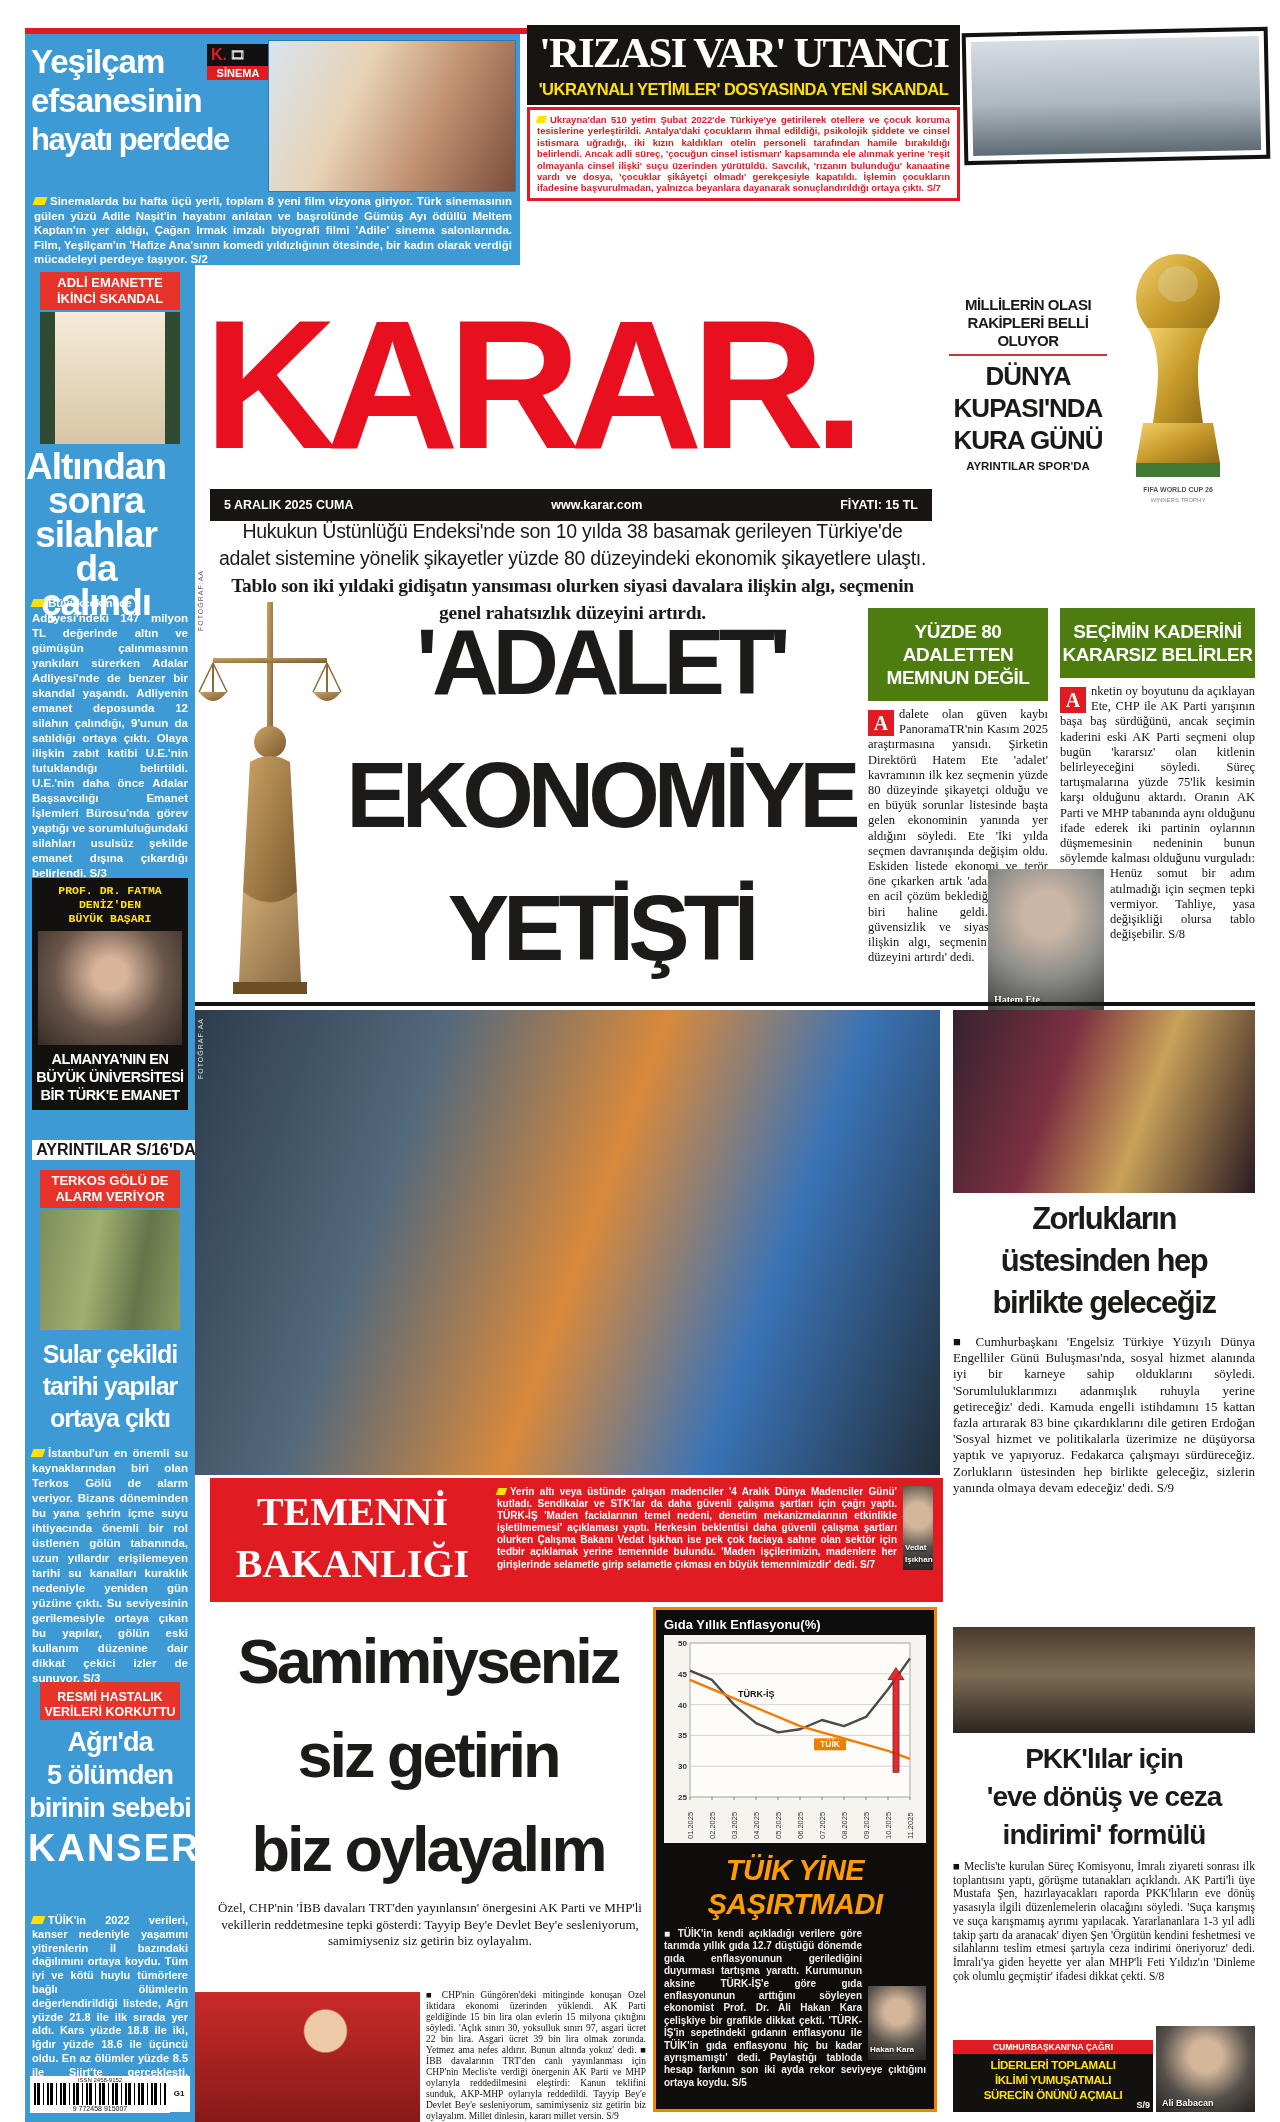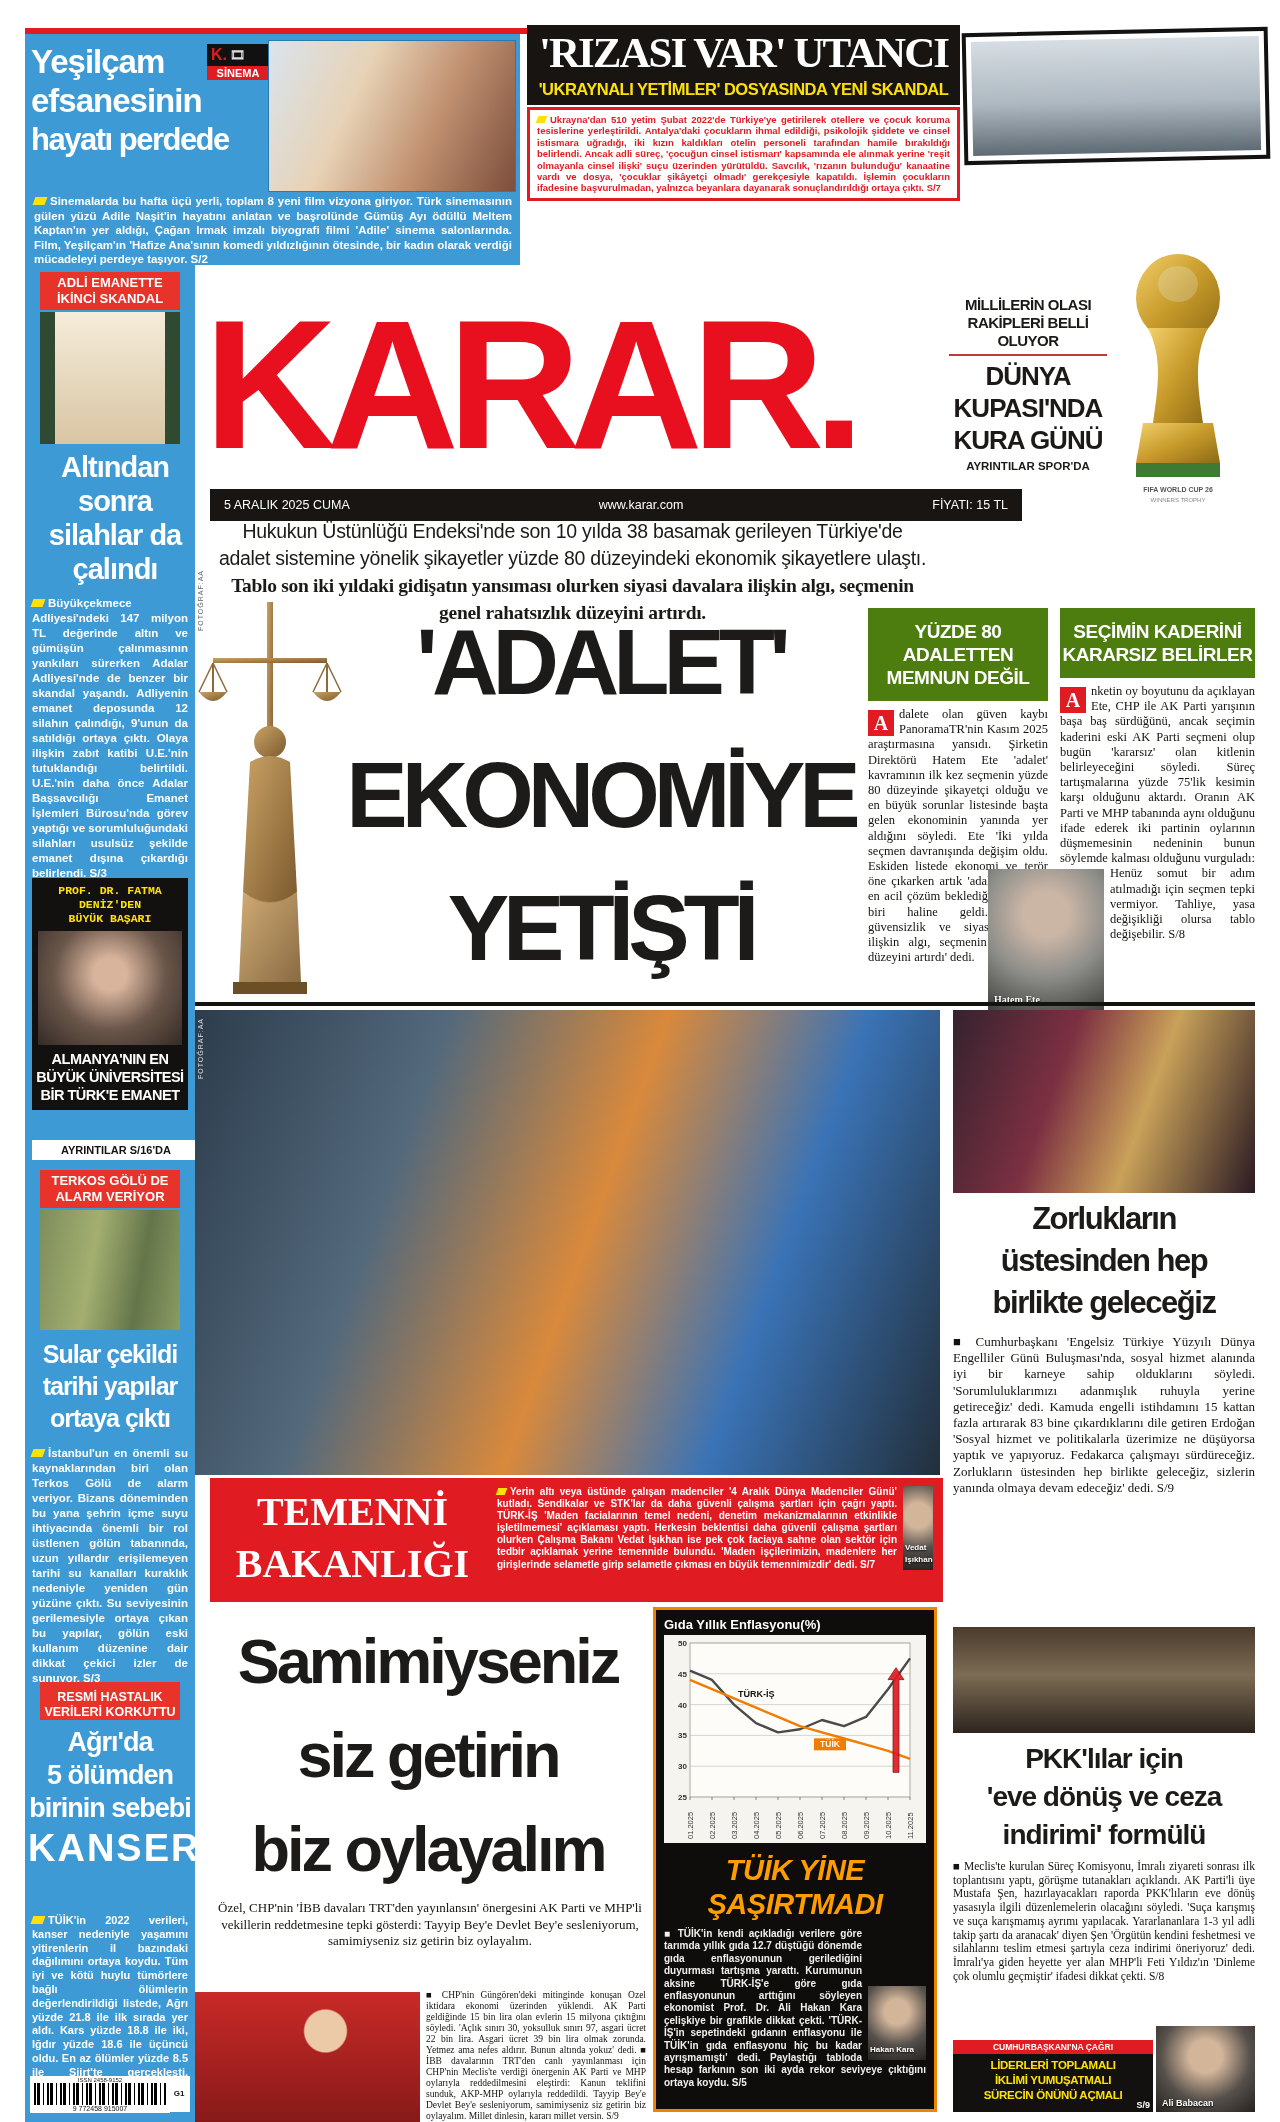--- a/index.html
+++ b/index.html
@@ -64,21 +64,21 @@
     <div class="just" style="border:3px solid #e11b22;background:#fff;color:#e11b22;font-weight:bold;font-size:9.5px;line-height:11.4px;padding:4px 7px;margin-top:2px;">
       <span class="flag" style="width:9px;height:7px;"></span><span>Ukrayna'dan 510 yetim Şubat 2022'de Türkiye'ye getirilerek otellere ve çocuk koruma tesislerine yerleştirildi. Antalya'daki çocukların ihmal edildiği, psikolojik şiddete ve cinsel istismara uğradığı, iki kızın kaldıkları otelin personeli tarafından hamile bırakıldığı belirlendi. Ancak adli süreç, 'çocuğun cinsel istismarı' kapsamında ele alınmak yerine 'reşit olmayanla cinsel ilişki' suçu üzerinden yürütüldü. Savcılık, 'rızanın bulunduğu' kanaatine vardı ve dosya, 'çocuklar şikâyetçi olmadı' gerekçesiyle kapatıldı. İşlemin çocukların ifadesine başvurulmadan, yalnızca beyanlara dayanarak sonuçlandırıldığı ortaya çıktı. S/7</span>
     </div>
   </div>
 
   <div class="abs" style="left:963px;top:30px;width:288px;height:114px;border:4px solid #121212;background:#fff;padding:5px;transform:rotate(-1.2deg);">
     <div class="ph-orphans" style="width:100%;height:100%;"></div>
   </div>
 
   <div class="abs" style="left:204px;top:284px;width:720px;font-size:184px;line-height:200px;font-weight:900;color:#e8101e;letter-spacing:-11px;">KARAR.</div>
-  <div class="abs" style="left:210px;top:489px;width:812px;height:25px;background:#181512;color:#fff;font-weight:normal;font-size:12.5px;display:flex;justify-content:space-between;align-items:center;padding:16px 14px;box-sizing:border-box;">
+  <div class="abs" style="left:210px;top:489px;width:722px;height:25px;background:#181512;color:#fff;font-weight:bold;font-size:12.5px;display:flex;justify-content:space-between;align-items:center;padding:16px 14px;box-sizing:border-box;">
     <span>5 ARALIK 2025 CUMA</span>
     <span>www.karar.com</span>
     <span>FİYATI: 15 TL</span>
   </div>
 
   <div class="abs" style="left:943px;top:296px;width:170px;text-align:center;color:#1b1a18;">
     <div style="font-weight:bold;font-size:15px;line-height:18px;letter-spacing:-0.5px;">
       <div>MİLLİLERİN OLASI</div>
       <div>RAKİPLERİ BELLİ OLUYOR</div>
     </div>
@@ -169,21 +169,21 @@
 
   <div class="abs" style="left:195px;top:1002px;width:1060px;height:4px;background:#14130f;"></div>
 
   <div class="abs" style="left:25px;top:265px;width:170px;height:1857px;background:#3e9ad5;"></div>
 
   <div class="abs badge" style="left:40px;top:272px;width:140px;height:38px;font-size:13px;">
     <div>ADLİ EMANETTE</div>
     <div>İKİNCİ SKANDAL</div>
   </div>
   <div class="abs photo ph-court" style="left:40px;top:312px;width:140px;height:132px;"></div>
-  <div class="abs blueheadline" style="left:33px;top:450px;width:164px;font-size:29px;line-height:34px;">
+  <div class="abs blueheadline" style="left:14px;top:450px;width:164px;font-size:37px;line-height:34px;">
     <div>Altından</div>
     <div>sonra</div>
     <div>silahlar da</div>
     <div>çalındı</div>
   </div>
   <div class="abs whiteb just" style="left:32px;top:596px;width:156px;font-size:11.5px;line-height:15px;">
     <span class="flag"></span><span>Büyükçekmece Adliyesi'ndeki 147 milyon TL değerinde altın ve gümüşün çalınmasının yankıları sürerken Adalar Adliyesi'nde de benzer bir skandal yaşandı. Adliyenin emanet deposunda 12 silahın çalındığı, 9'unun da satıldığı ortaya çıktı. Olaya ilişkin zabıt katibi U.E.'nin tutuklandığı belirtildi. U.E.'nin daha önce Adalar Başsavcılığı Emanet İşlemleri Bürosu'nda görev yaptığı ve sorumluluğundaki silahları usulsüz şekilde emanet dışına çıkardığı belirlendi. S/3</span>
   </div>
 
   <div class="abs" style="left:32px;top:878px;width:156px;background:#121110;padding:6px 0;">
@@ -191,21 +191,21 @@
       <div>PROF. DR. FATMA DENİZ'DEN</div>
       <div>BÜYÜK BAŞARI</div>
     </div>
     <div class="photo ph-fatma" style="width:144px;height:114px;margin:5px auto;"></div>
     <div style="color:#fff;font-weight:900;font-size:14.5px;line-height:18px;text-align:center;letter-spacing:-0.5px;">
       <div>ALMANYA'NIN EN</div>
       <div>BÜYÜK ÜNİVERSİTESİ</div>
       <div>BİR TÜRK'E EMANET</div>
     </div>
   </div>
-  <div class="abs" style="left:32px;top:1140px;width:168px;background:#fff;color:#14130f;font-weight:bold;font-size:11px;text-align:center;line-height:20px;">AYRINTILAR S/16'DA</div>
+  <div class="abs" style="left:32px;top:1140px;width:168px;background:#fff;color:#14130f;font-weight:bold;font-size:16px;text-align:center;line-height:20px;">AYRINTILAR S/16'DA</div>
 
   <div class="abs badge" style="left:40px;top:1170px;width:140px;height:38px;font-size:13px;">
     <div>TERKOS GÖLÜ DE</div>
     <div>ALARM VERİYOR</div>
   </div>
   <div class="abs photo ph-terkos" style="left:40px;top:1210px;width:140px;height:120px;"></div>
   <div class="abs blueheadline" style="left:28px;top:1338px;width:164px;font-size:25px;line-height:32px;">
     <div>Sular çekildi</div>
     <div>tarihi yapılar</div>
     <div>ortaya çıktı</div>

